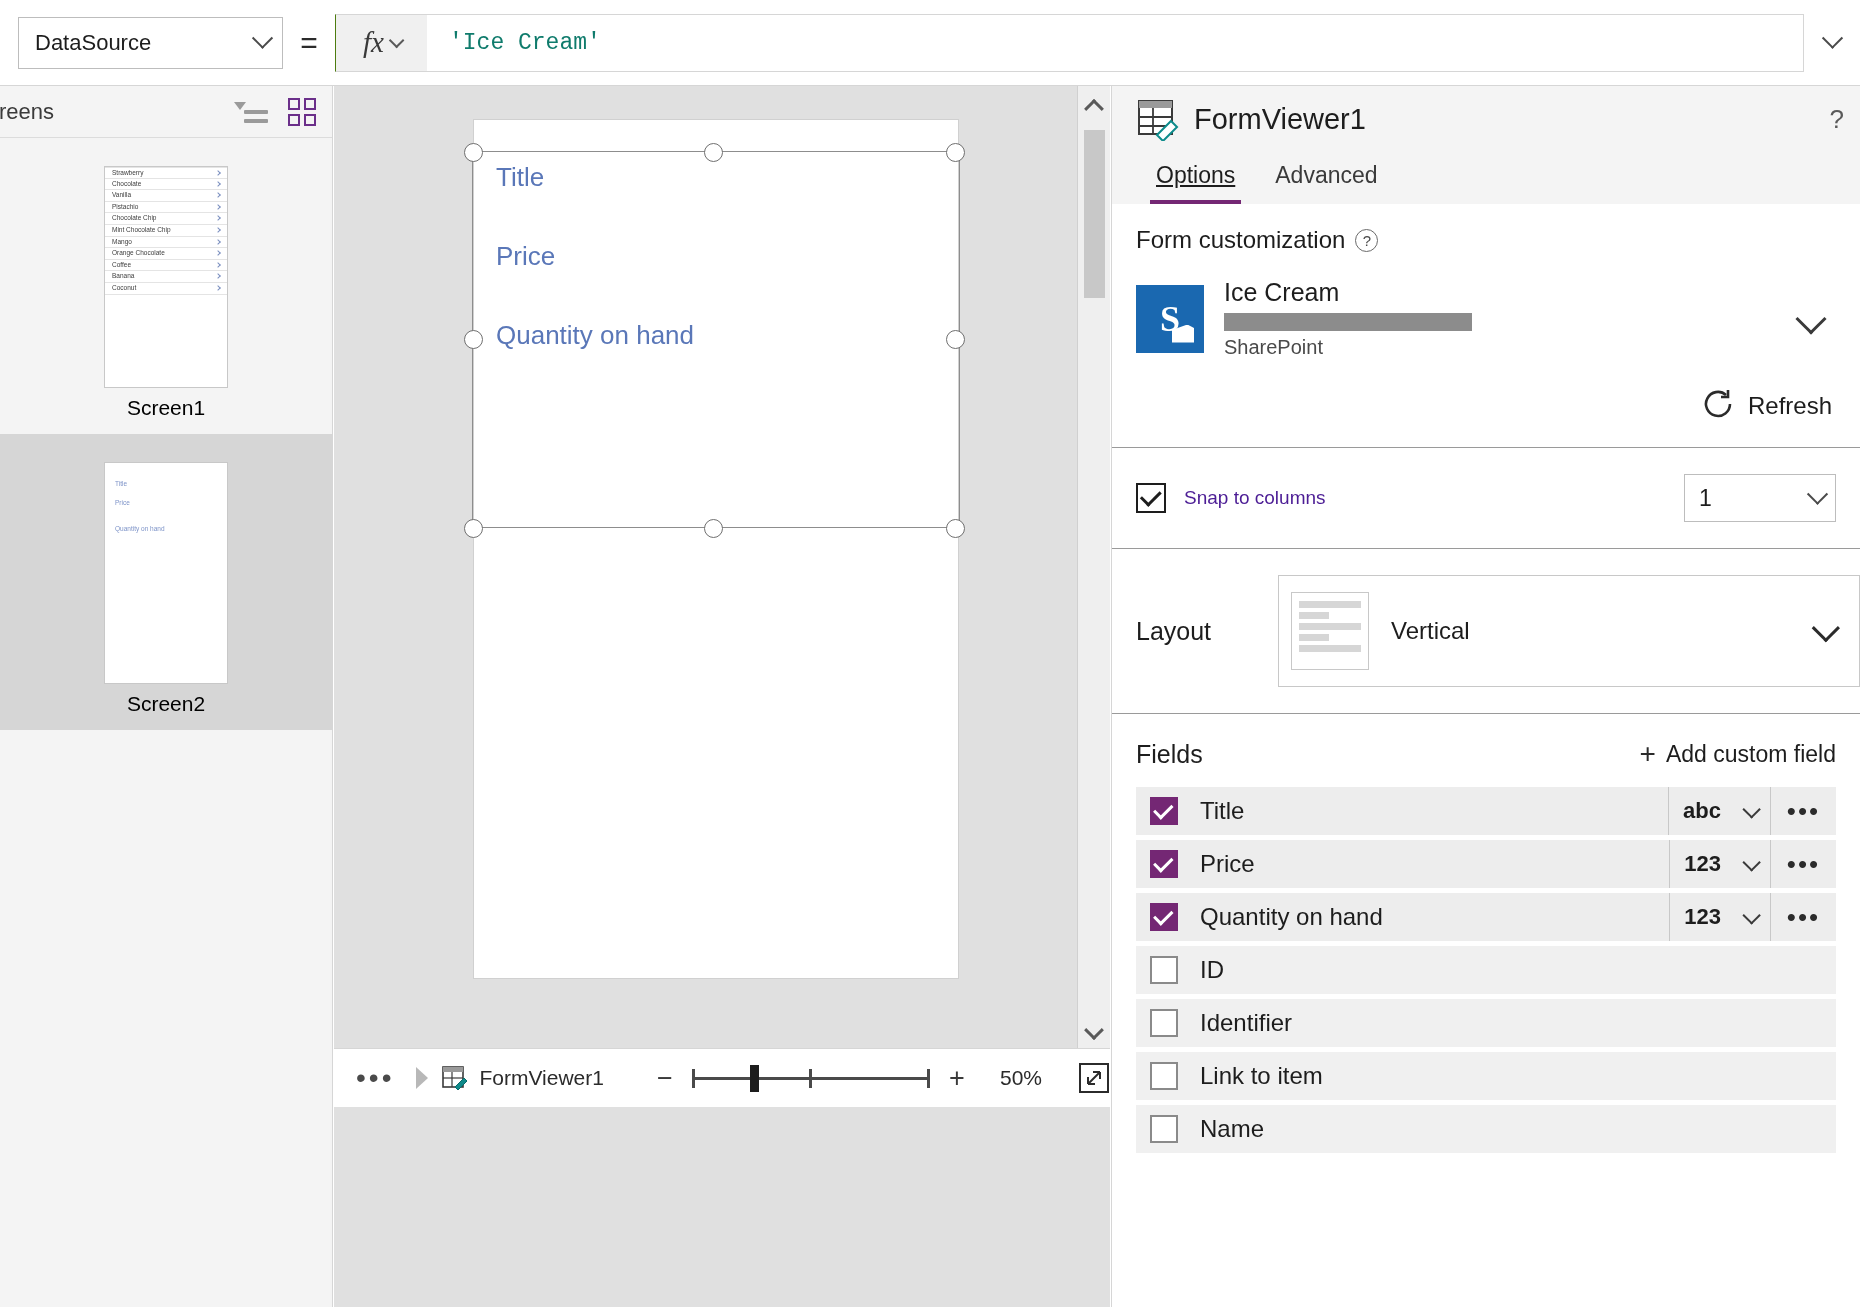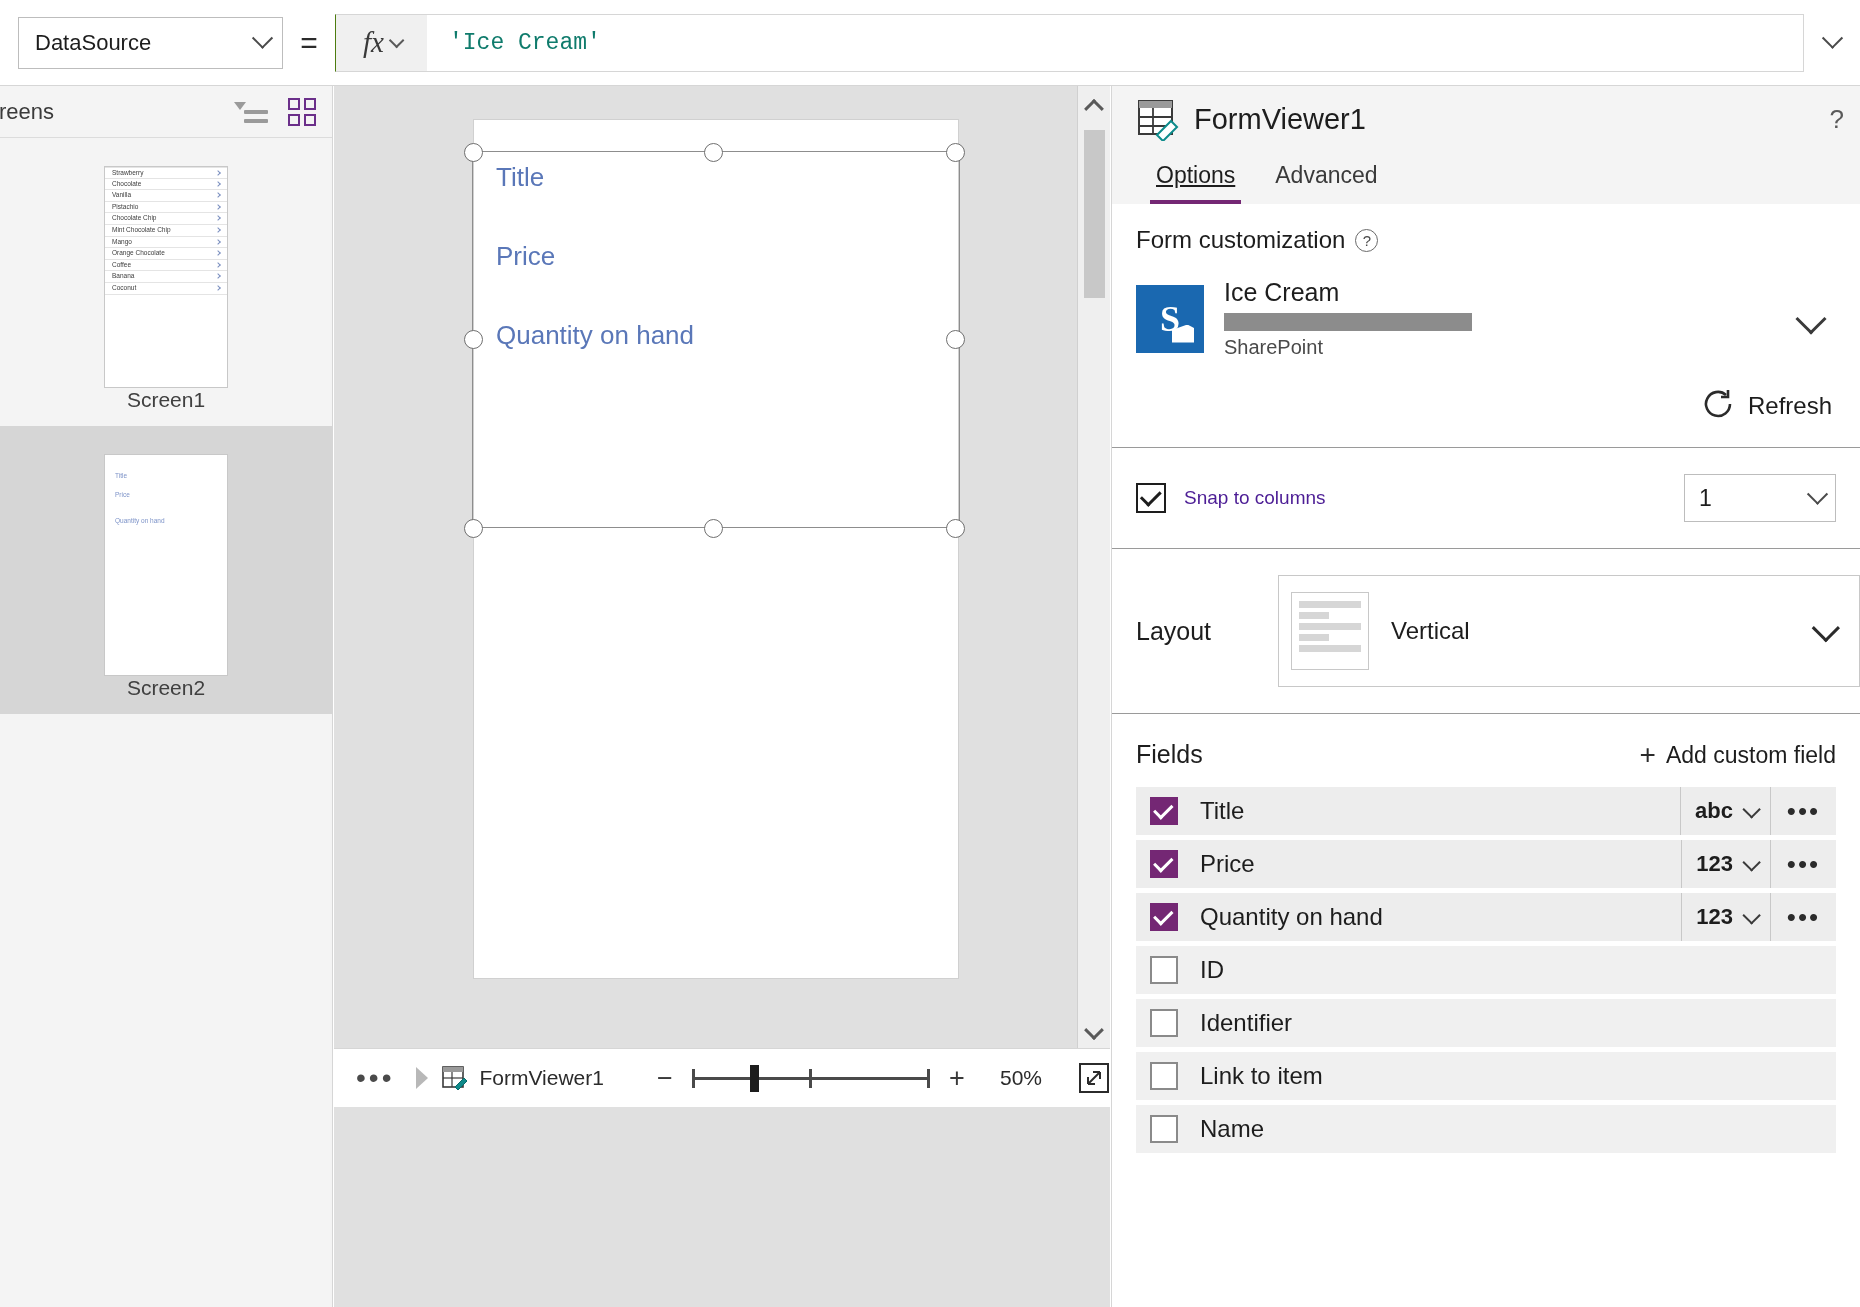--- a/index.html
+++ b/index.html
@@ -81,21 +81,21 @@
   }
   .icon-grid { width: 28px; height: 28px; display:grid; grid-template-columns:1fr 1fr; grid-template-rows:1fr 1fr; gap:4px; }
   .icon-grid i { border: 2px solid #6b2f8a; display:block; }
 
   .screen-item { padding: 28px 0 14px 0; display: flex; flex-direction: column; align-items: center; }
   .screen-item.selected { background: #d6d6d6; }
   .thumb {
     width: 124px; height: 222px; background: #ffffff;
     border: 1px solid #c8c8c8; position: relative; overflow: hidden;
   }
-  .thumb-label { margin-top: 0; font-size: 21px; color: #404040; }
+  .thumb-label { margin-top: 8px; font-size: 21px; color: #000000; }
 
   
   .g-row {
     height: 11.6px; border-bottom: 1px solid #e4e4e4;
     display: flex; align-items: center; padding: 0 6px 0 7px;
     font-size: 6.5px; color: #3c3c3c; line-height: 1;
     position: relative;
   }
   .g-row:first-child { border-top: 1px solid #e4e4e4; }
   .g-row .arw {
@@ -245,21 +245,21 @@
     padding: 8px 7px; display:flex; flex-direction:column; gap: 4px; flex:none;
   }
   .lp-bar { background: #d6d6d6; height: 7px; }
   .lp-bar.sm { width: 48%; }
   .layout-val { flex:1; margin-left: 22px; font-size: 24px; color:#1d1d1d; }
   .layout-chev {
     width: 20px; height: 20px; border-right: 3px solid #2b2b2b; border-bottom: 3px solid #2b2b2b;
     transform: rotate(45deg) translateY(-4px); margin-right: 12px;
   }
 
-  .fields-head { display:flex; align-items:flex-end; padding: 26px 24px 18px 24px; }
+  .fields-head { display:flex; align-items:flex-start; padding: 26px 24px 18px 24px; }
   .fields-title { font-size: 25px; color:#1d1d1d; flex:1; }
   .addfield { font-size: 23px; color:#1d1d1d; display:flex; align-items:center; gap: 10px; }
   .plus { font-size: 28px; color:#2b2b2b; line-height: 1; }
 
   .field-row {
     display:flex; align-items:center; height: 48px; margin: 0 24px 5px 24px;
     background: #f0f0f0;
   }
   .field-row.on { background: #ededed; }
   .fr-cb {
@@ -267,21 +267,21 @@
     border: 2px solid #8a8a8a; background:#fff;
     display:flex; align-items:center; justify-content:center;
   }
   .fr-cb.checked { background: #742774; border-color: #742774; }
   .fr-cb.checked::after {
     content:''; width: 15px; height: 8px; border-left: 3px solid #fff; border-bottom: 3px solid #fff;
     transform: rotate(-45deg) translate(1px,-2px);
   }
   .fr-name { font-size: 24px; color:#1d1d1d; margin-left: 22px; flex:1; }
   .fr-type {
-    display:flex; align-items:center; gap:10px; padding: 0 14px;
+    display:flex; align-items:center; gap:22px; padding: 0 14px;
     border-left: 1px solid #c8c8c8; height: 100%;
   }
   .fr-type .t { font-size: 22px; font-weight: bold; color:#1d1d1d; }
   .fr-type .c { width: 13px; height: 13px; border-right:2px solid #3a3a3a; border-bottom:2px solid #3a3a3a; transform: rotate(45deg) translateY(-3px); }
   .fr-more {
     width: 66px; height: 100%; border-left: 1px solid #c8c8c8;
     display:flex; align-items:center; justify-content:center;
     font-size: 26px; color:#2b2b2b; letter-spacing: 2px;
   }
 </style>

